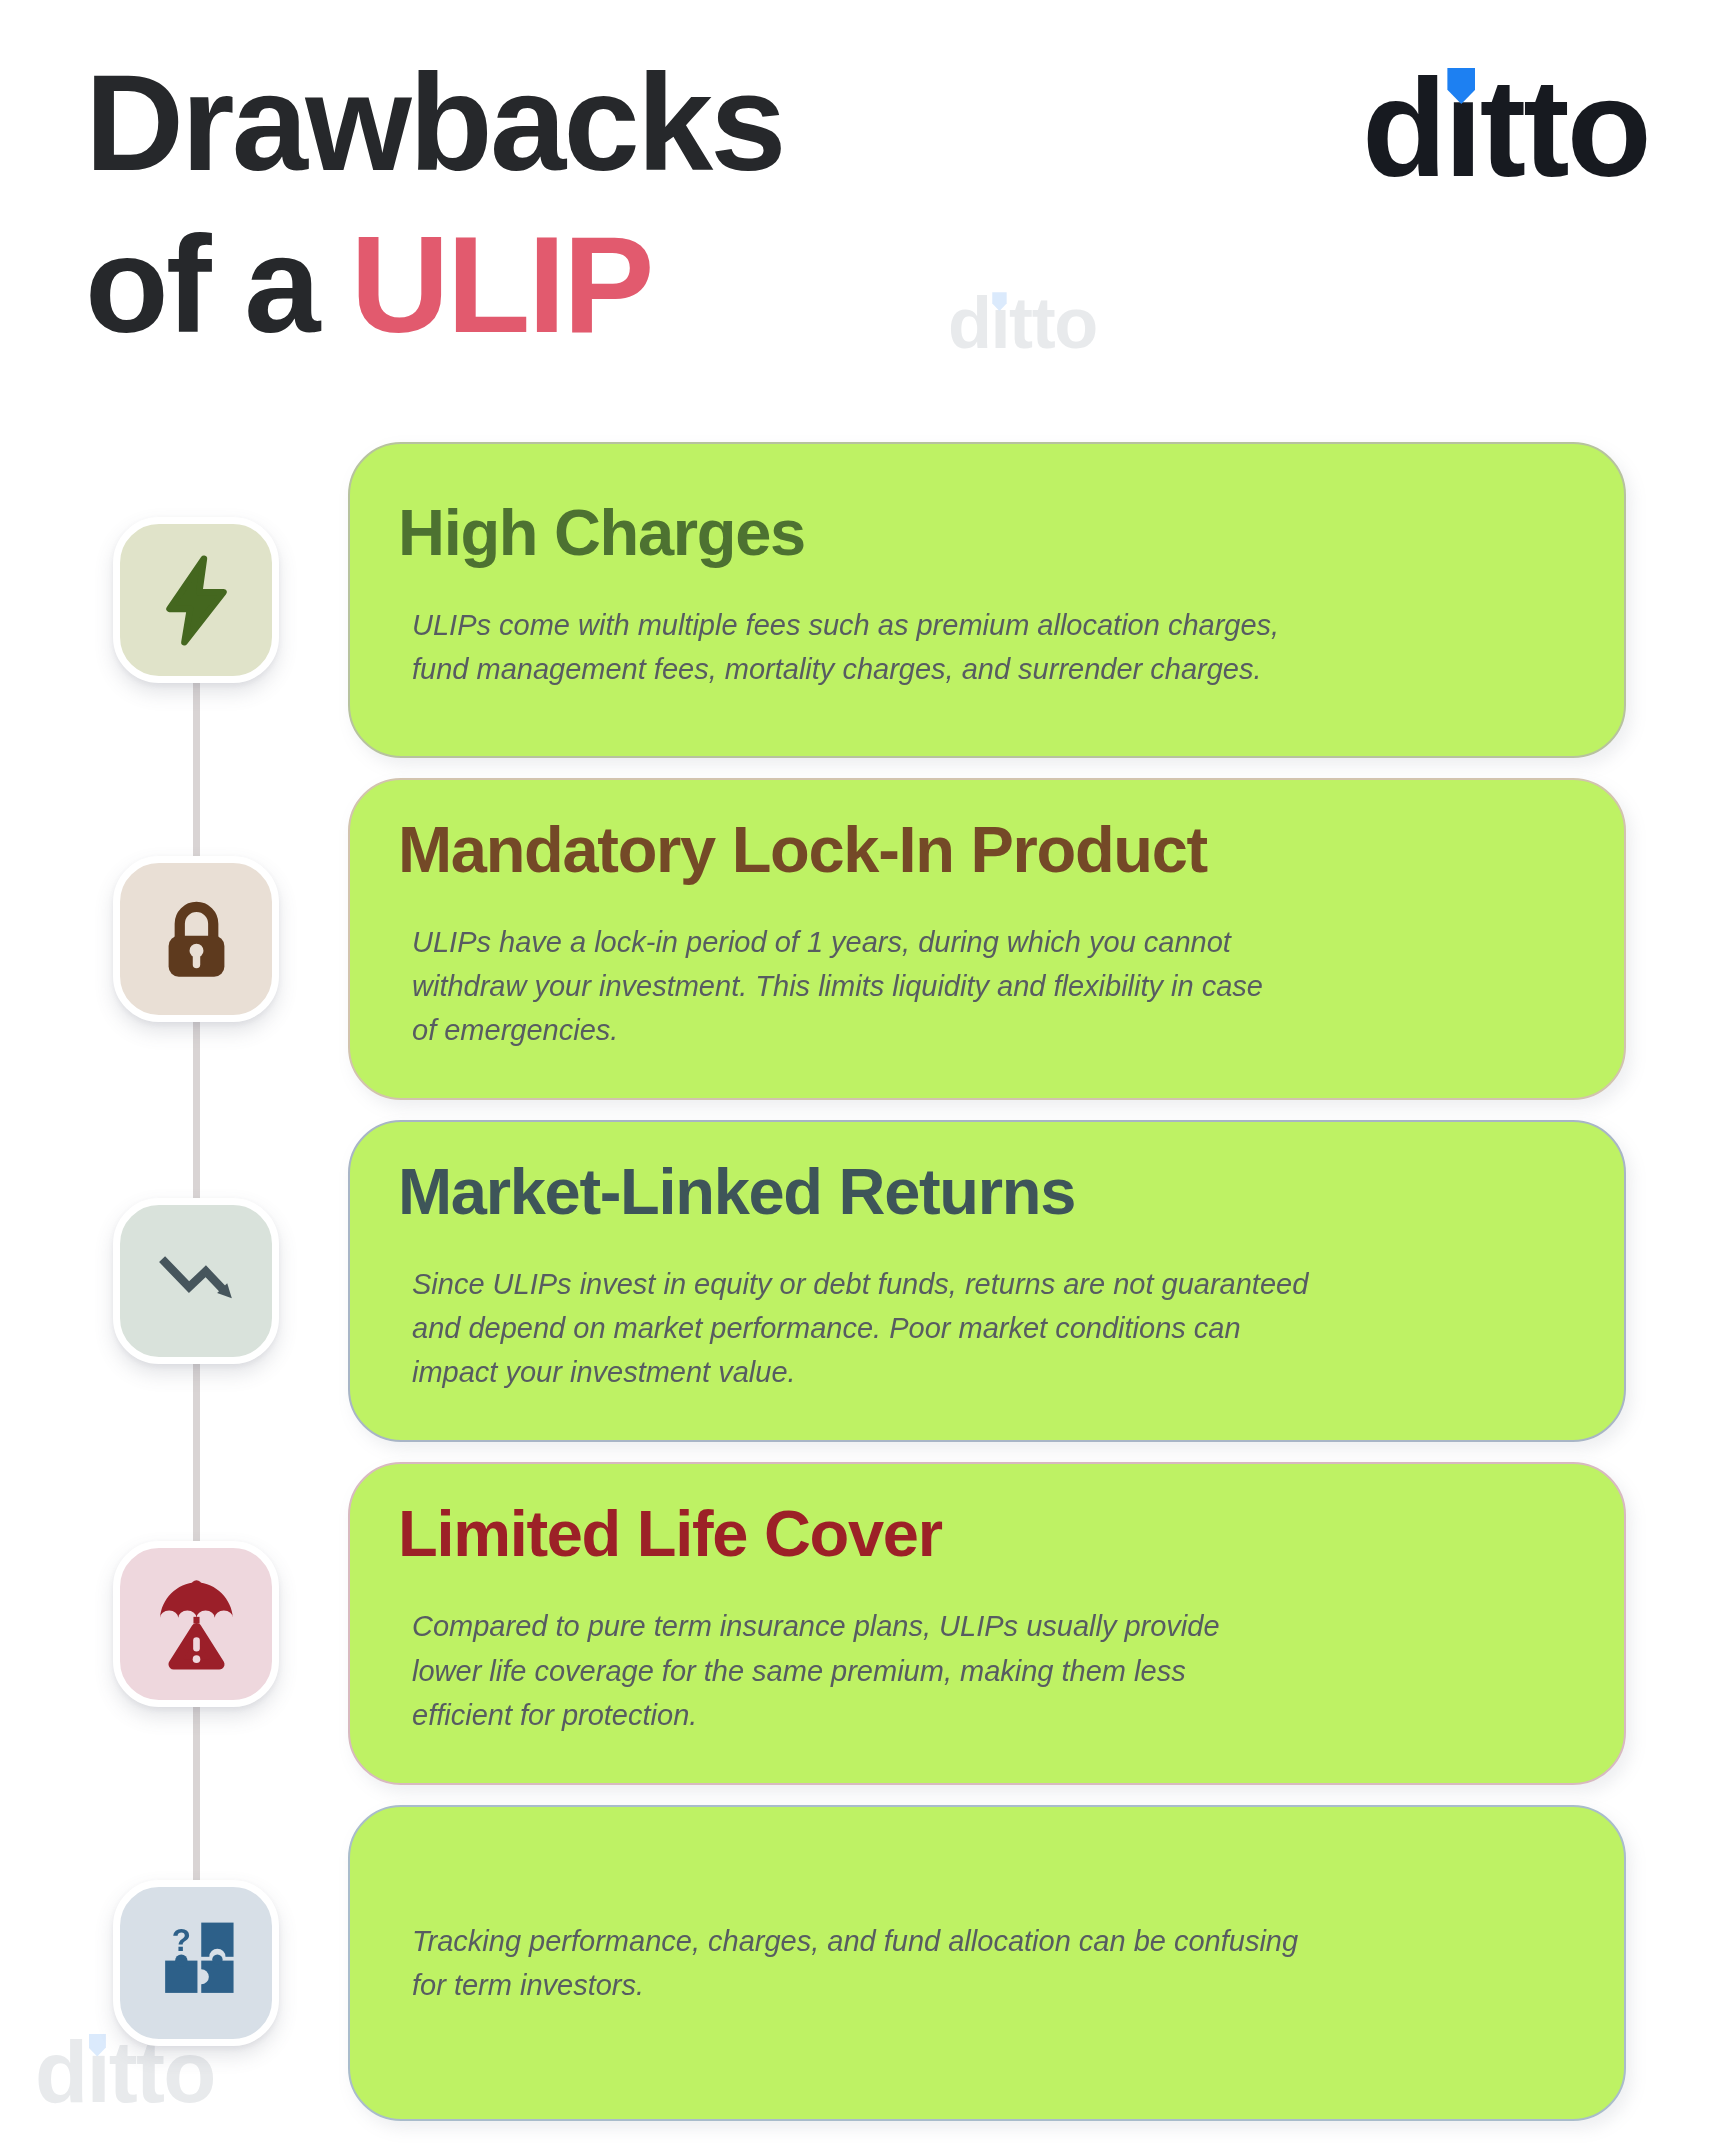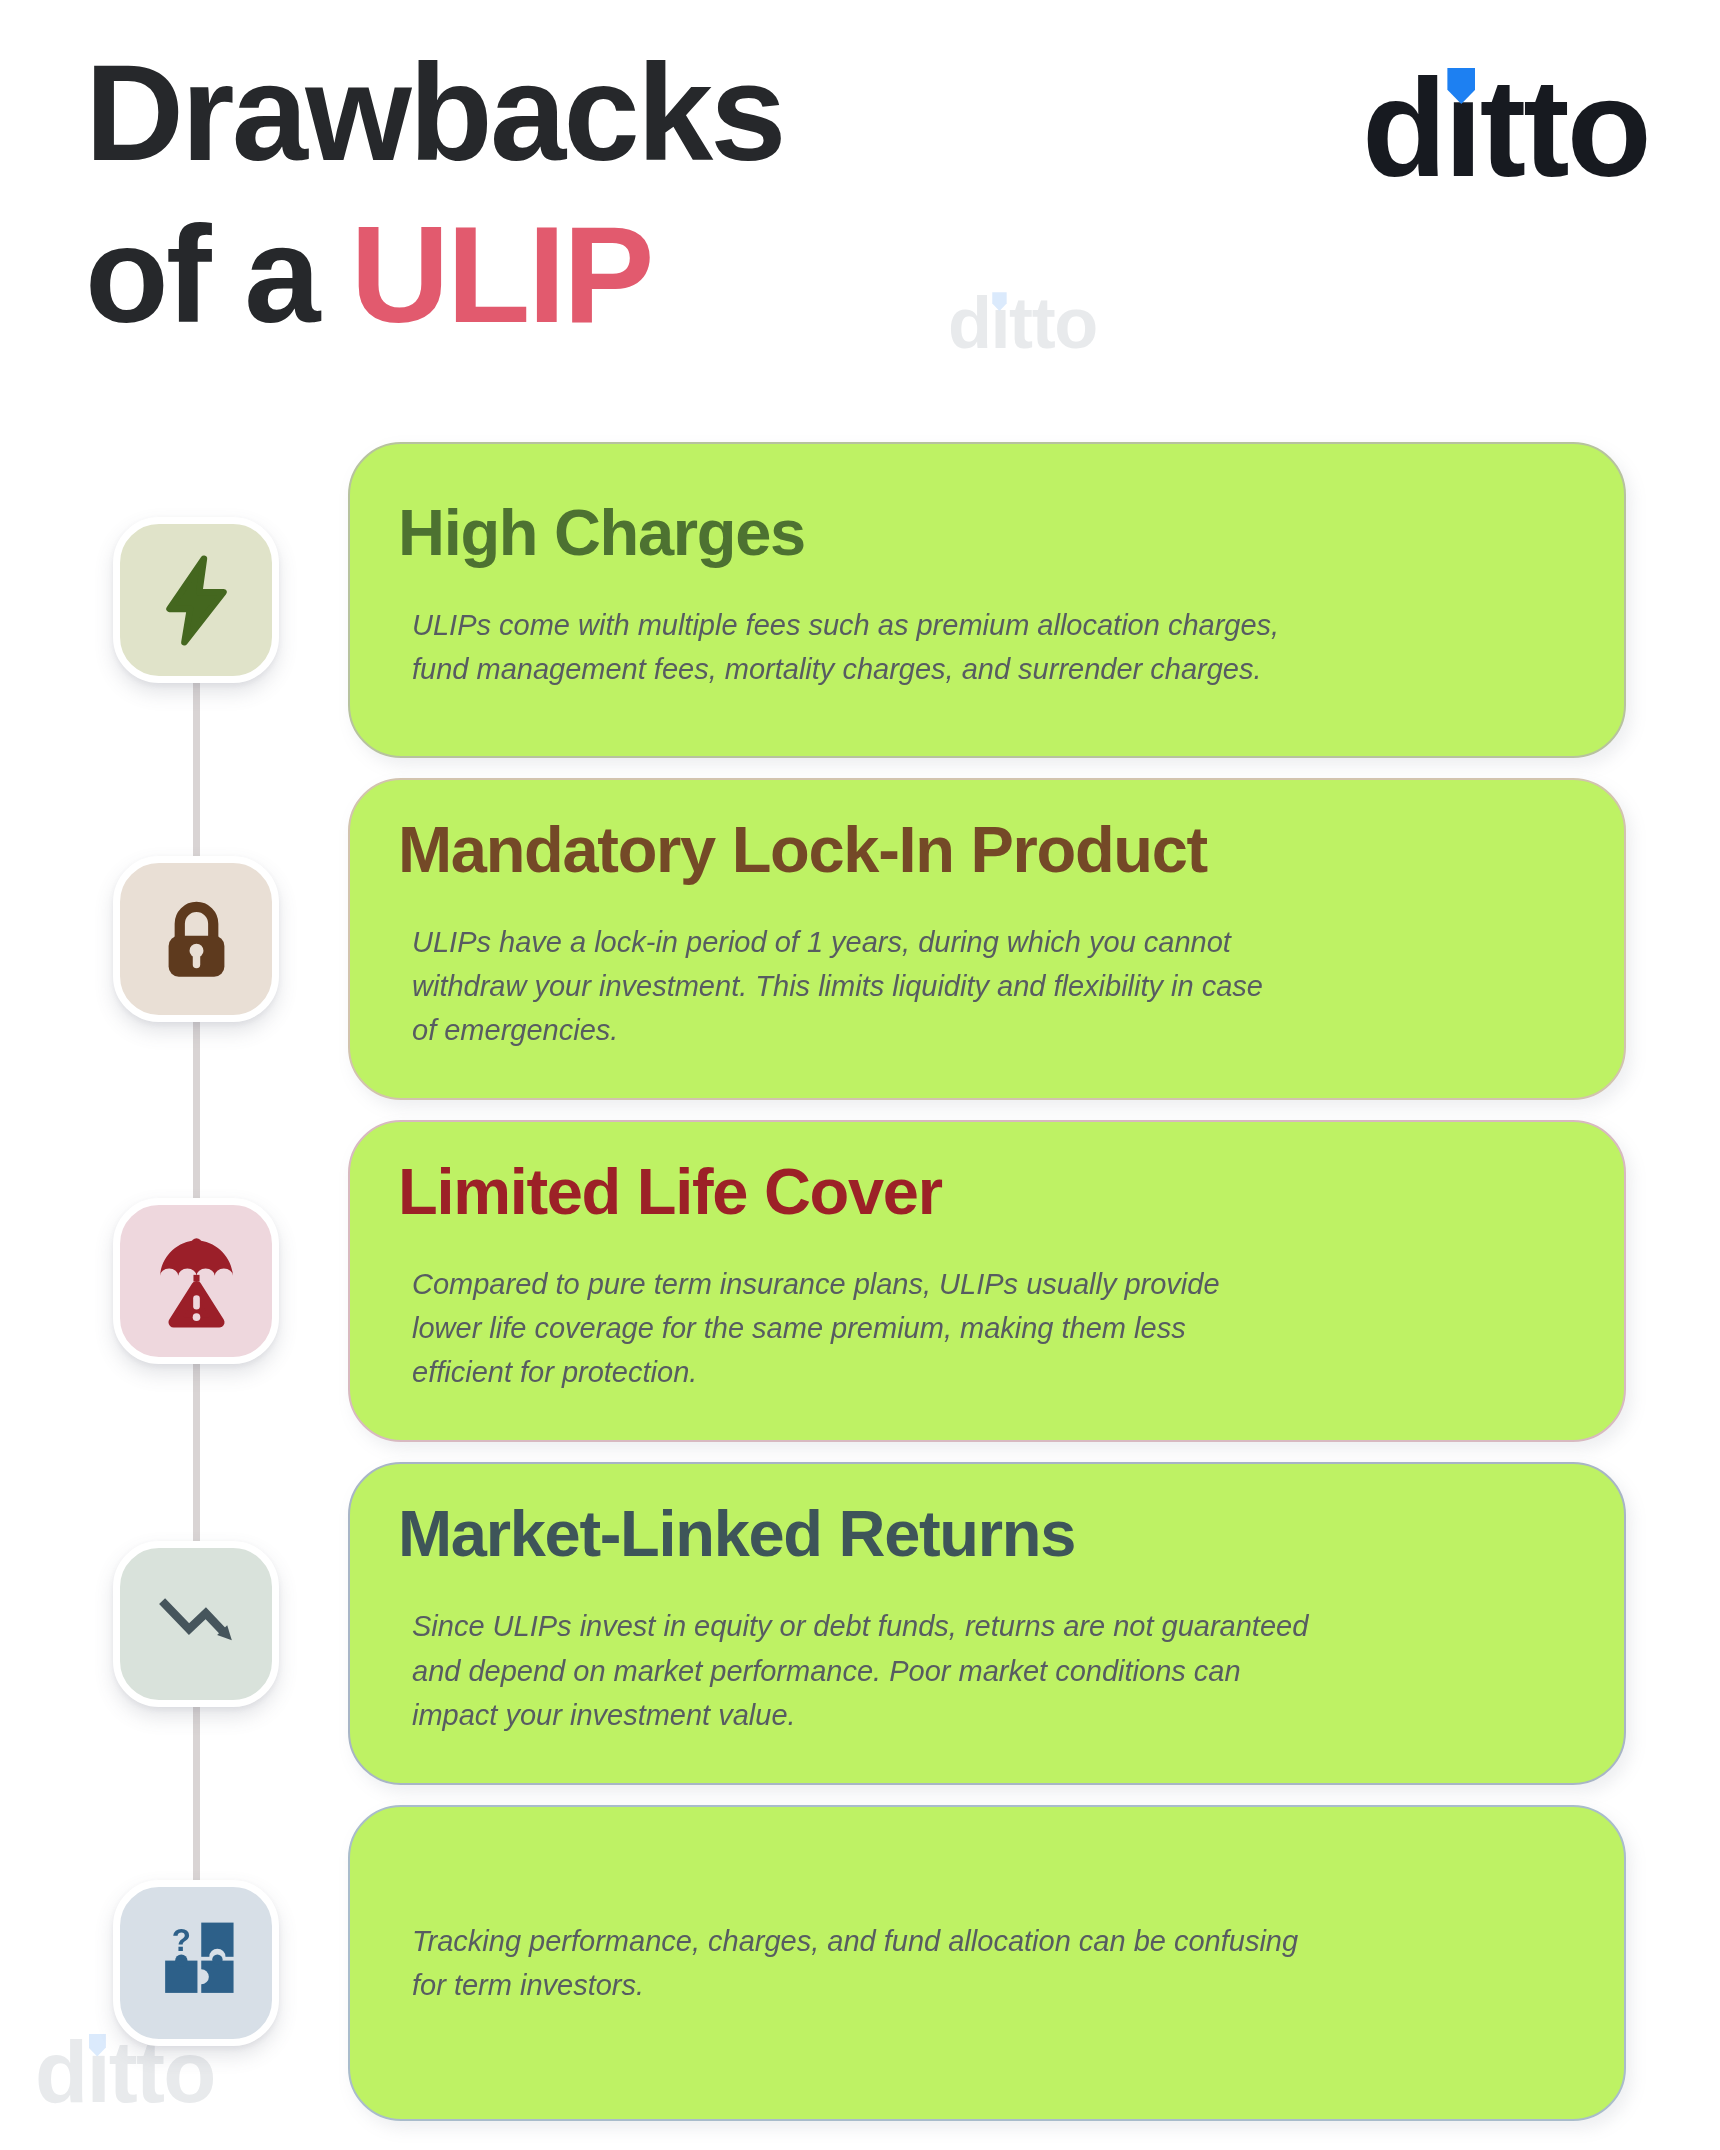--- a/index.html
+++ b/index.html
@@ -6,21 +6,21 @@
   body {
     width: 1721px; height: 2151px;
     background: var(--page_bg, #ffffff);
     font-family: "Liberation Sans", sans-serif;
     -webkit-font-smoothing: antialiased;
   }
   .page { position: relative; width: 1721px; height: 2151px; overflow: hidden; }
 
   
   .title {
-    position: absolute; left: 85px; top: 32px; margin: 0;
+    position: absolute; left: 85px; top: 42px; margin: 0;
     font-size: 137px; line-height: 1.18; letter-spacing: -0.02em;
     font-weight: bold; color: var(--title, #26282b); z-index: 2;
   }
   .title .tline { display: block; }
   .hl { color: var(--highlight, #e25a6e); margin-left: 0.24em; }
 
   .brandmark { position: relative; display: inline-block; font-weight: bold; line-height: 1.1; letter-spacing: -0.02em; }
   .brandmark .shield {
     position: absolute; left: 0.615em; top: 0.115em; width: 0.20em; height: 0.26em;
     clip-path: polygon(0 0, 100% 0, 100% 60%, 50% 100%, 0 60%);
@@ -124,20 +124,37 @@
             <circle class="ic-cut" cx="50" cy="62" r="7.5"></circle>
             <rect class="ic-cut" x="46" y="64" width="8" height="17" rx="4"></rect>
           </svg>
         </div>
       </div>
       <div class="card">
         <h2 class="card-title">Mandatory Lock-In Product</h2>
         <p class="card-body">ULIPs have a lock-in period of 1 years, during which you cannot
 withdraw your investment. This limits liquidity and flexibility in case
 of emergencies.</p>
+      </div>
+    </section>
+
+    <section class="row" style="--accent: #3e5559; --icon_bg: #d9e2db; --icon_color: #46555c; --border: #a8b5c6;">
+      <div class="icon-cell">
+        <div class="icon-box">
+          <svg viewBox="0 0 100 100" width="93" height="93" aria-hidden="true">
+            <polyline class="ic-stroke" fill="none" stroke-width="9" points="13,26 42,56 60,39 80,60"></polyline>
+            <polygon class="ic-fill" points="88,68 83,52 72.2,62.4"></polygon>
+          </svg>
+        </div>
+      </div>
+      <div class="card">
+        <h2 class="card-title">Market-Linked Returns</h2>
+        <p class="card-body">Since ULIPs invest in equity or debt funds, returns are not guaranteed
+and depend on market performance. Poor market conditions can
+impact your investment value.</p>
       </div>
     </section>
 
     <section class="row" style="--accent: #9c2127; --icon_bg: #eed7dd; --icon_color: #9b1f29; --border: #d8b9c0;">
       <div class="icon-cell">
         <div class="icon-box">
           <svg viewBox="0 0 100 100" width="95" height="95" aria-hidden="true">
             <circle class="ic-fill" cx="50" cy="10" r="5.5"></circle>
             <path class="ic-fill" d="M11.6 44 C13 24 29 7.5 50 6.5 C71 7.5 87 24 88.4 44 a9.6 7.6 0 0 0 -19.2 0 a9.6 7.6 0 0 0 -19.2 0 a9.6 7.6 0 0 0 -19.2 0 a9.6 7.6 0 0 0 -19.2 0 Z"></path>
             <rect class="ic-fill" x="46.8" y="43" width="6.4" height="7"></rect>
@@ -145,37 +162,20 @@
             <rect class="ic-cut" x="46.5" y="64.5" width="7" height="15" rx="3.5"></rect>
             <circle class="ic-cut" cx="50" cy="87.5" r="4"></circle>
           </svg>
         </div>
       </div>
       <div class="card">
         <h2 class="card-title">Limited Life Cover</h2>
         <p class="card-body">Compared to pure term insurance plans, ULIPs usually provide
 lower life coverage for the same premium, making them less
 efficient for protection.</p>
-      </div>
-    </section>
-
-    <section class="row" style="--accent: #3e5559; --icon_bg: #d9e2db; --icon_color: #46555c; --border: #a8b5c6;">
-      <div class="icon-cell">
-        <div class="icon-box">
-          <svg viewBox="0 0 100 100" width="93" height="93" aria-hidden="true">
-            <polyline class="ic-stroke" fill="none" stroke-width="9" points="13,26 42,56 60,39 80,60"></polyline>
-            <polygon class="ic-fill" points="88,68 83,52 72.2,62.4"></polygon>
-          </svg>
-        </div>
-      </div>
-      <div class="card">
-        <h2 class="card-title">Market-Linked Returns</h2>
-        <p class="card-body">Since ULIPs invest in equity or debt funds, returns are not guaranteed
-and depend on market performance. Poor market conditions can
-impact your investment value.</p>
       </div>
     </section>
 
     <section class="row" style="--accent: #2d648f; --icon_bg: #d7dfe7; --icon_color: #2d6089; --border: #a9bccb;">
       <div class="icon-cell">
         <div class="icon-box">
           <svg viewBox="0 0 100 100" width="95" height="95" aria-hidden="true">
             <rect class="ic-fill" x="55" y="8" width="34" height="36"></rect>
             <circle class="ic-cut" cx="72" cy="44" r="8.5"></circle>
             <rect class="ic-fill" x="55" y="48" width="34" height="34"></rect>

